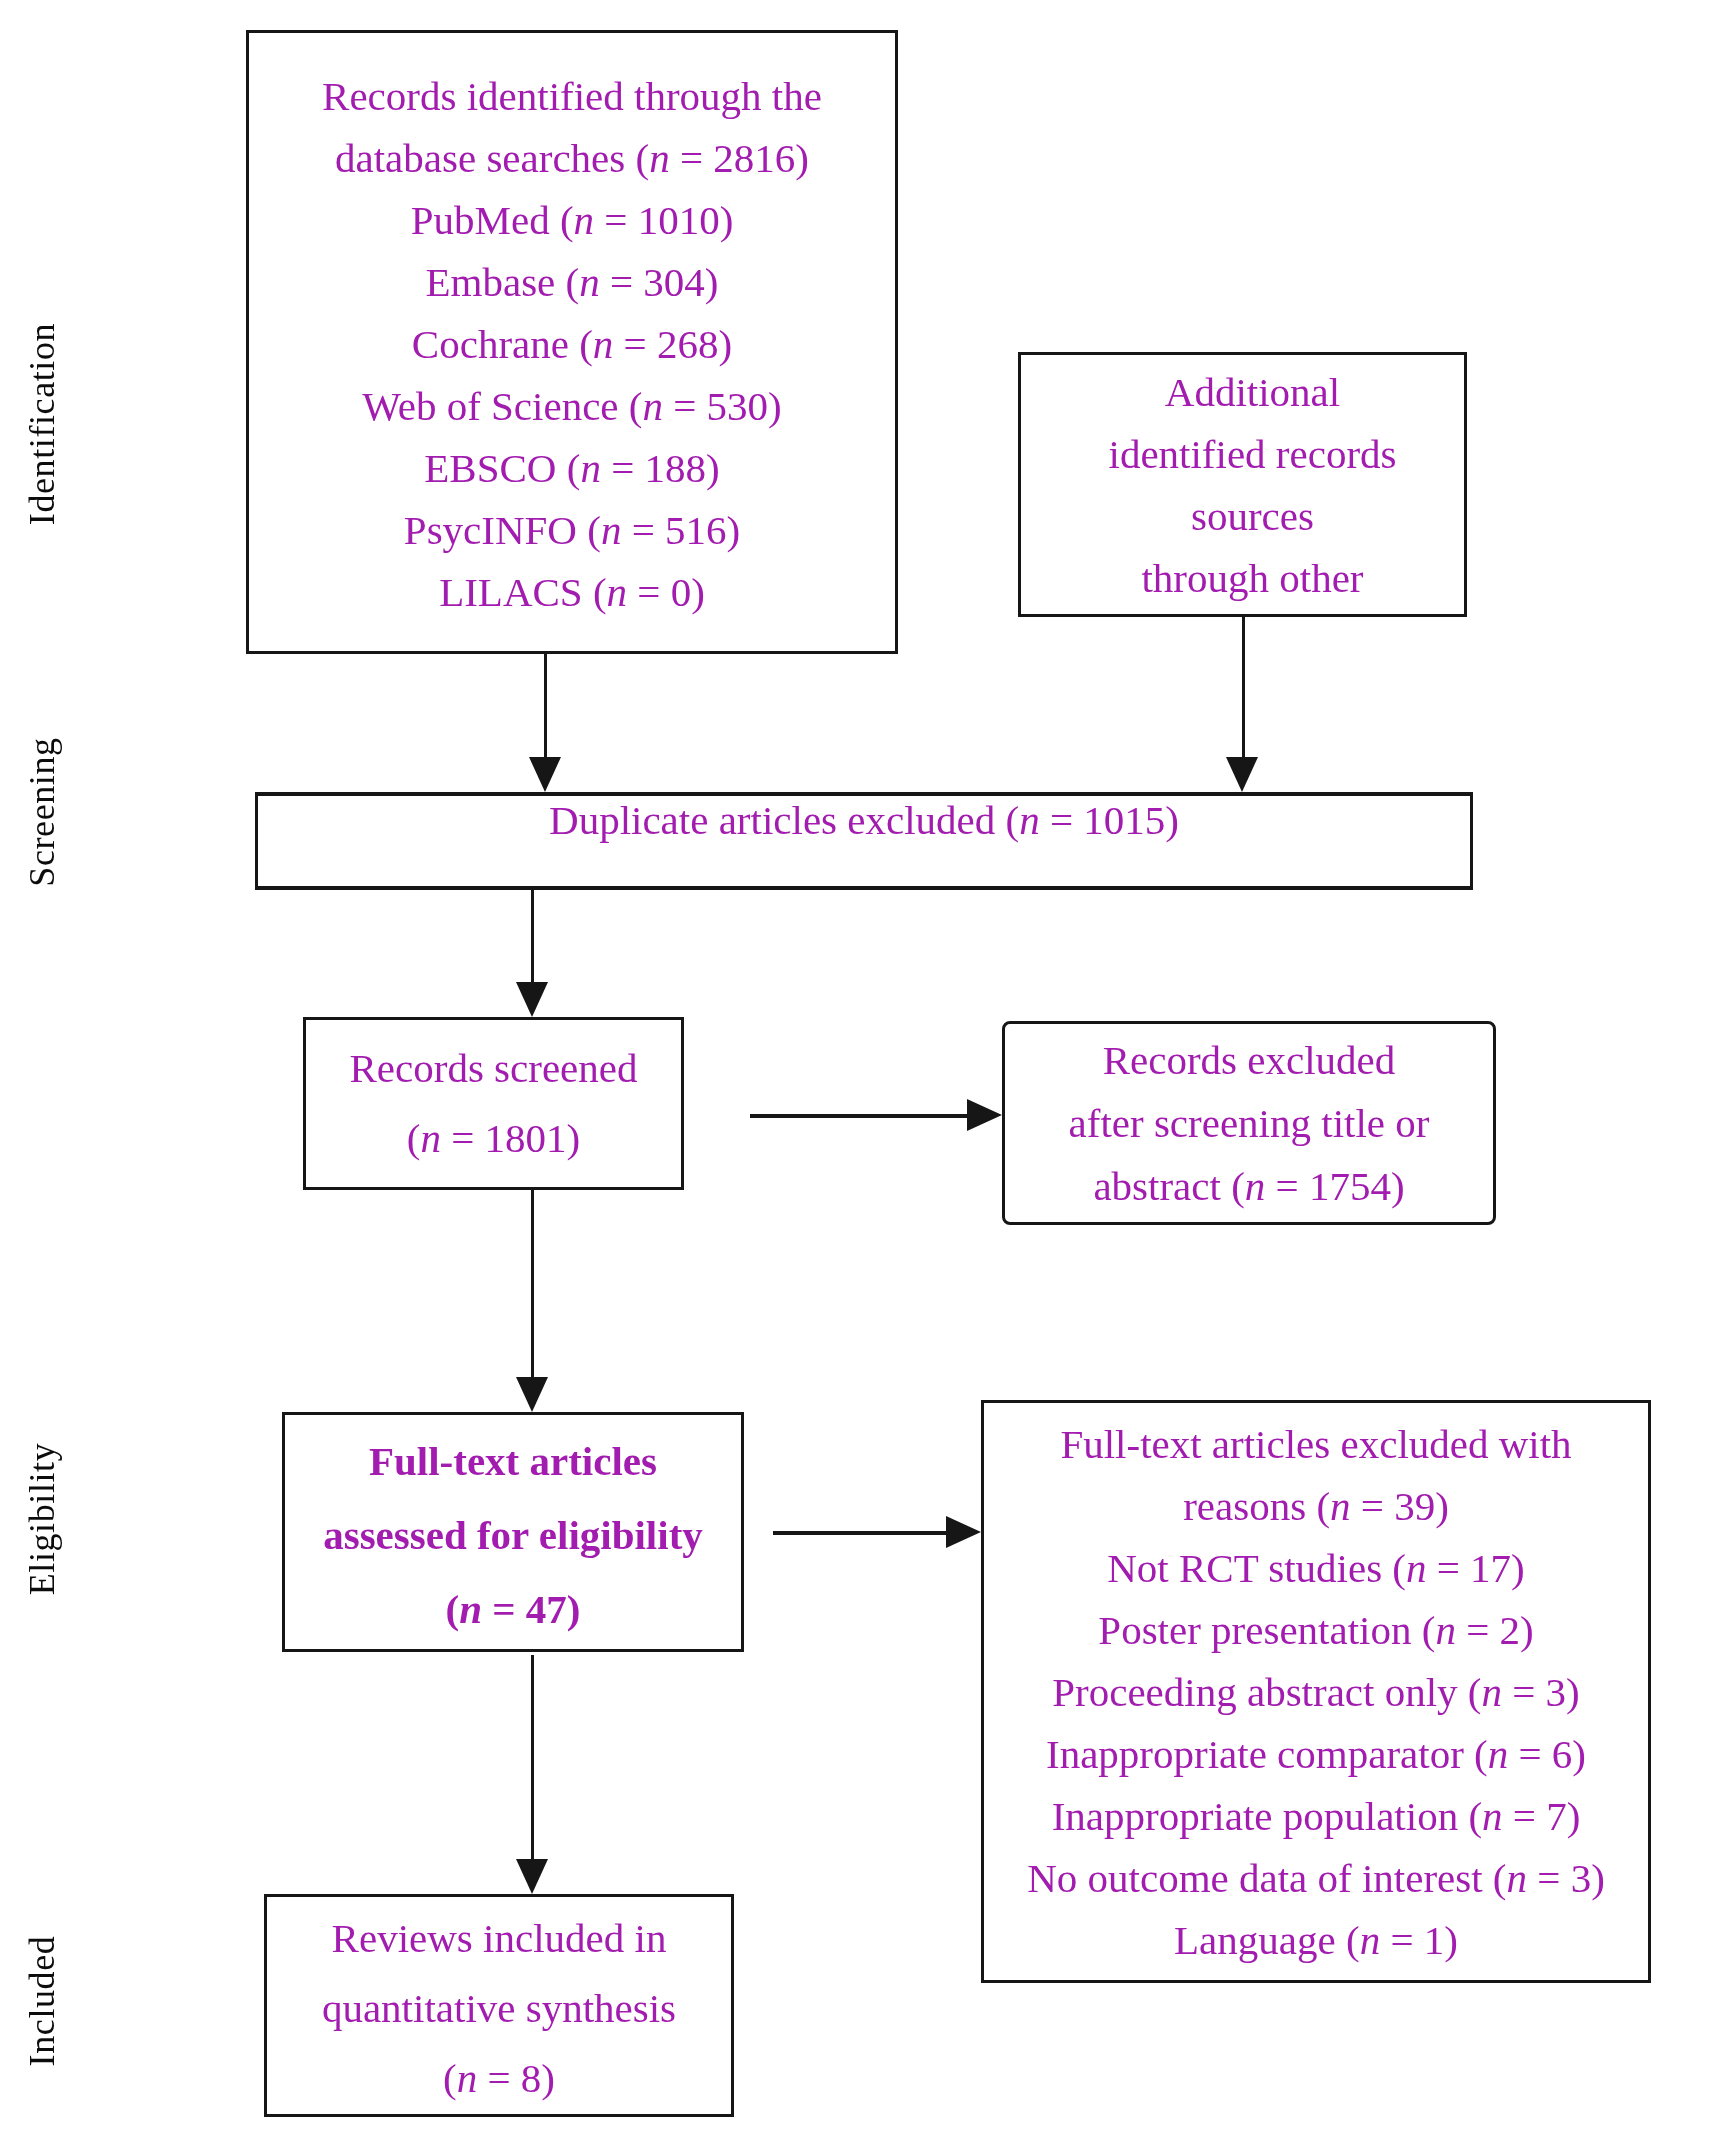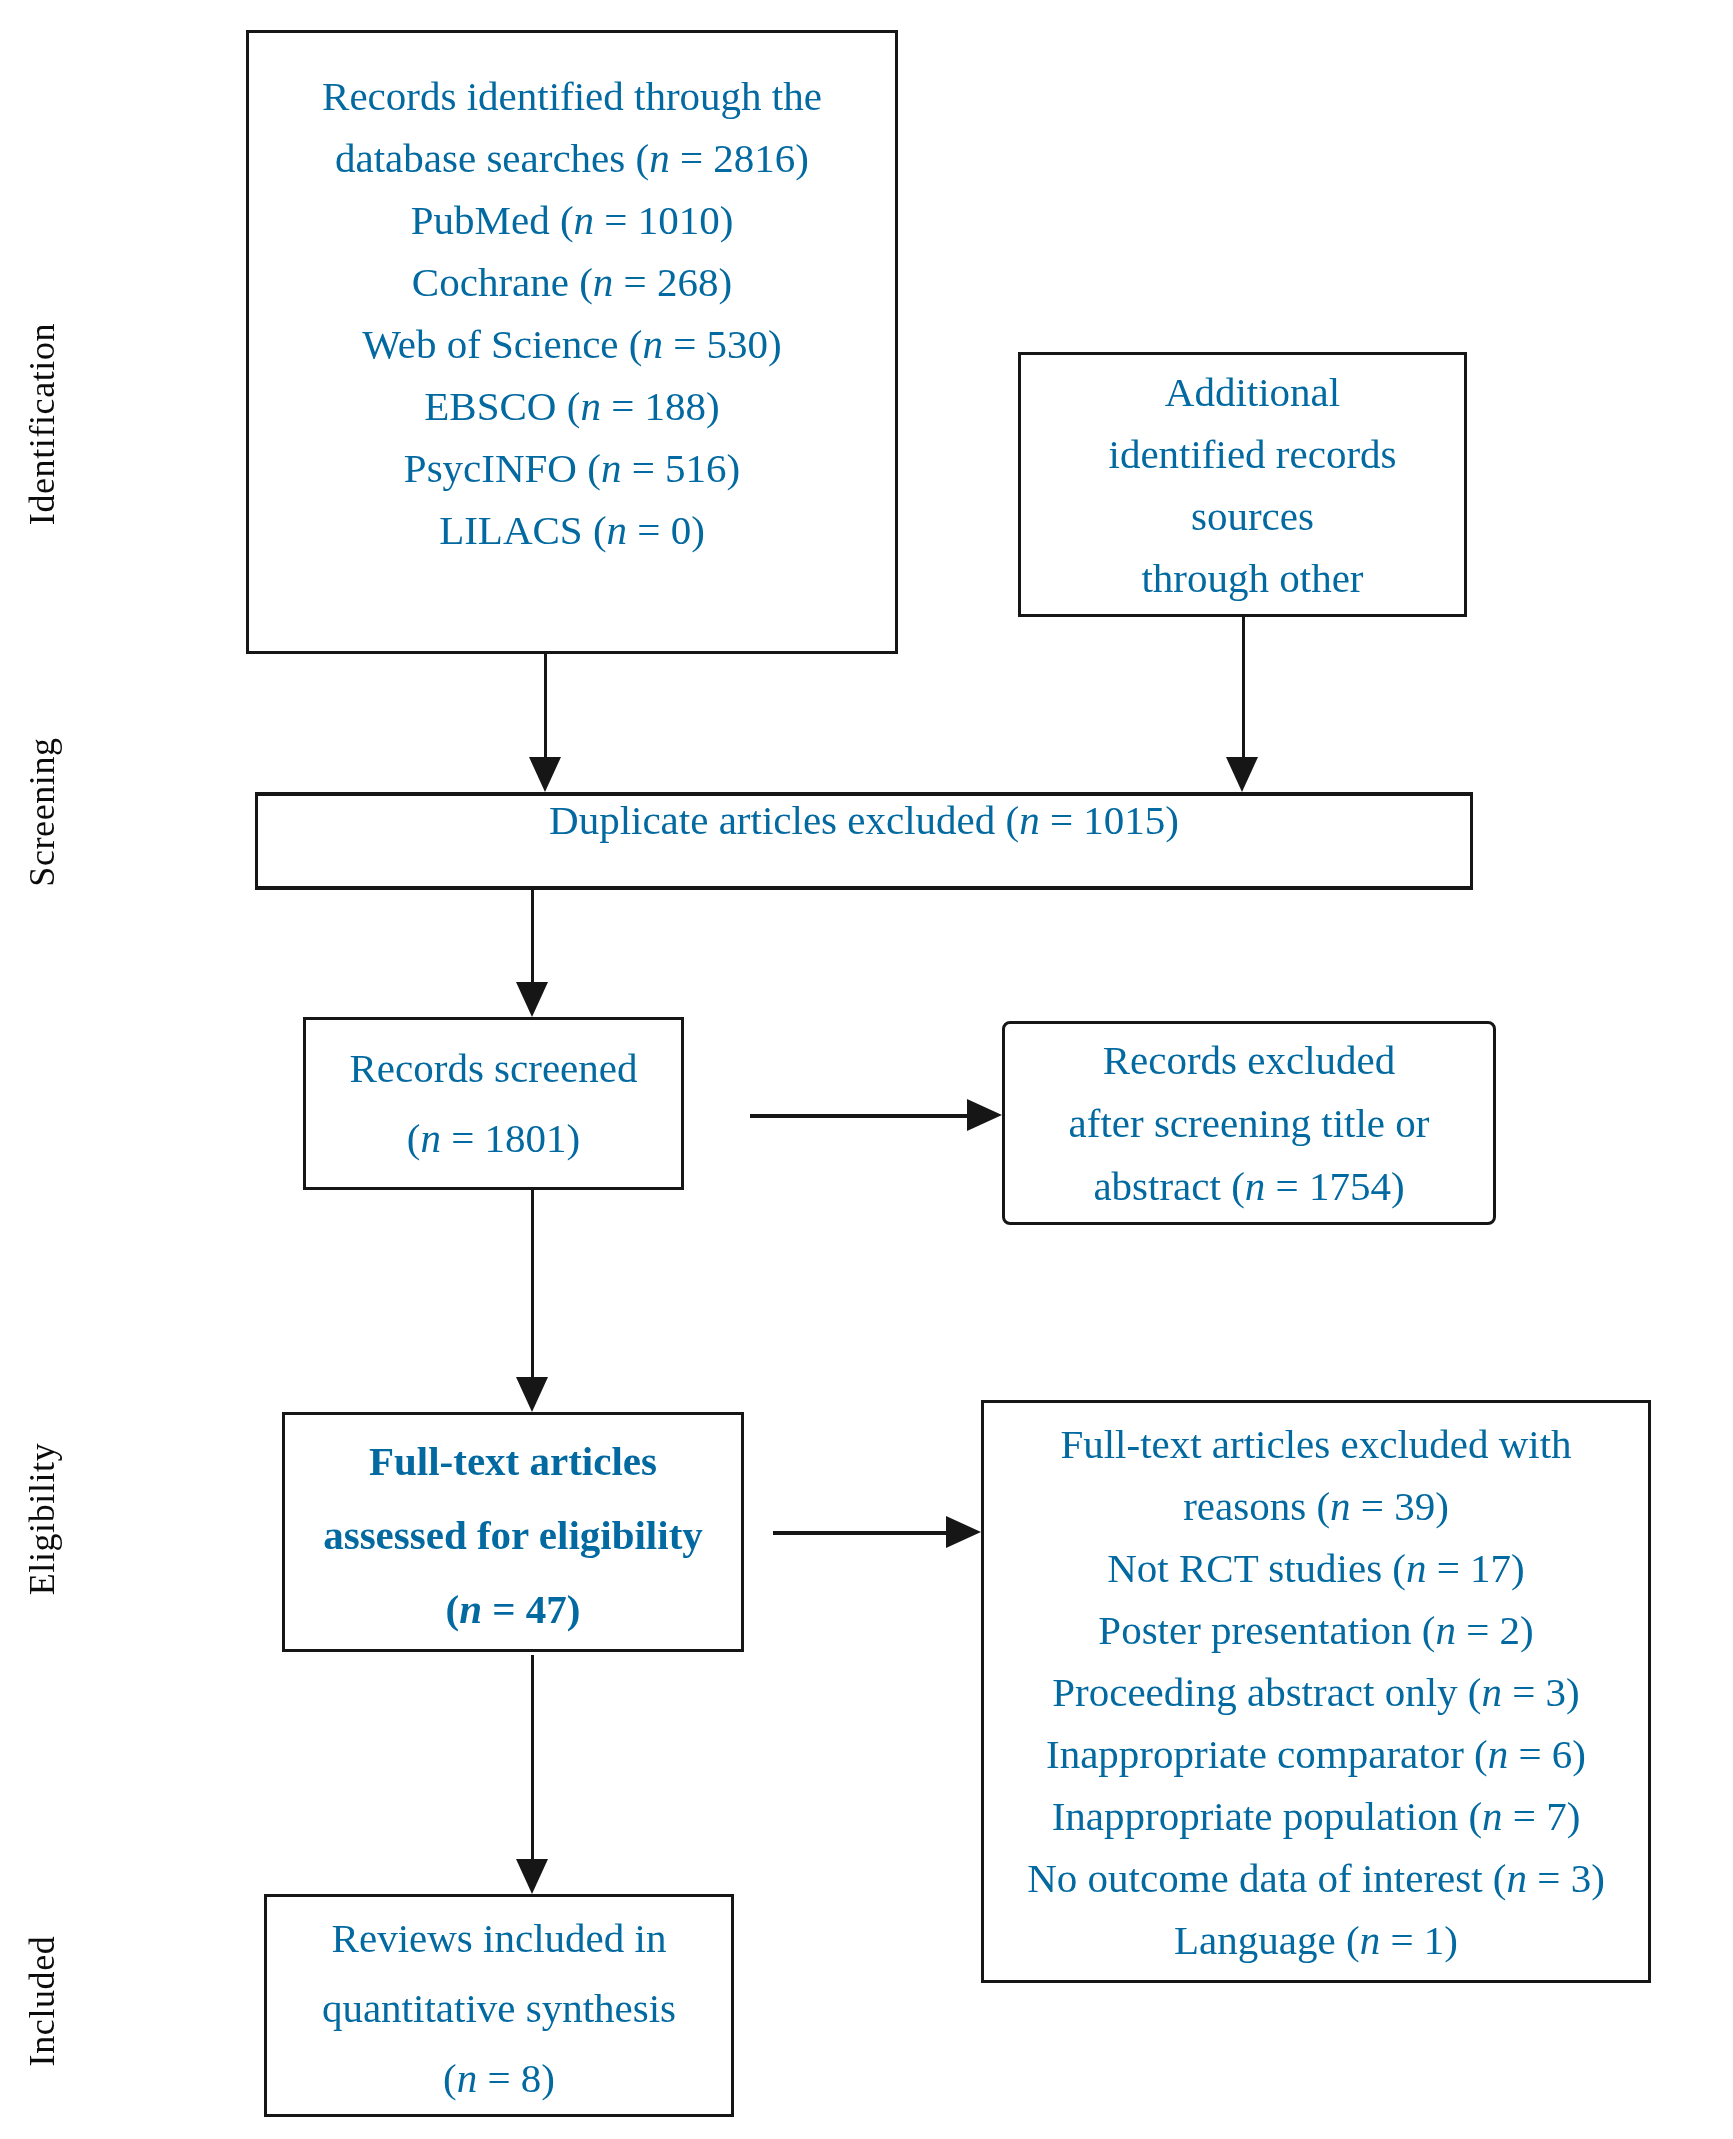--- a/index.html
+++ b/index.html
@@ -23,21 +23,21 @@
   .box {
     position: absolute;
     box-sizing: border-box;
     border: 3px solid #161616;
     background: #ffffff;
     text-align: center;
   }
   .box .jline {
     font-size: 41px;
     white-space: nowrap;
-    color: #0369a1;
+    color: #a21caf;
   }
   
   .box-identified   { padding-top: 31.5px; }
   .box-identified   .jline { line-height: 62px; }
   .box-additional   { padding-top: 6px; }
   .box-additional   .jline { line-height: 62px; margin-left: 20px; }
   .box-duplicates   { display: flex; align-items: flex-start; justify-content: center; }
   .box-screened     { padding-top: 13.3px; }
   .box-screened     .jline { line-height: 70px; }
   .box-screen-excl  { padding-top: 4.8px; }
@@ -72,20 +72,21 @@
 
   <div class="stage" style="left:42px; top:424px;">Identification</div>
   <div class="stage" style="left:42px; top:812px;">Screening</div>
   <div class="stage" style="left:42px; top:1519px;">Eligibility</div>
   <div class="stage" style="left:42px; top:2001px;">Included</div>
 
   <div class="box box-identified" style="left:246px; top:30px; width:652px; height:624px;">
     <div class="jline">Records identified through the</div>
     <div class="jline">database searches (<i>n</i> = 2816)</div>
     <div class="jline">PubMed (<i>n</i> = 1010)</div>
+    <div class="jline">Embase (<i>n</i> = 304)</div>
     <div class="jline">Cochrane (<i>n</i> = 268)</div>
     <div class="jline">Web of Science (<i>n</i> = 530)</div>
     <div class="jline">EBSCO (<i>n</i> = 188)</div>
     <div class="jline">PsycINFO (<i>n</i> = 516)</div>
     <div class="jline">LILACS (<i>n</i> = 0)</div>
   </div>
 
   <div class="box box-additional" style="left:1018px; top:352px; width:449px; height:265px;">
     <div class="jline">Additional</div>
     <div class="jline">identified records</div>

